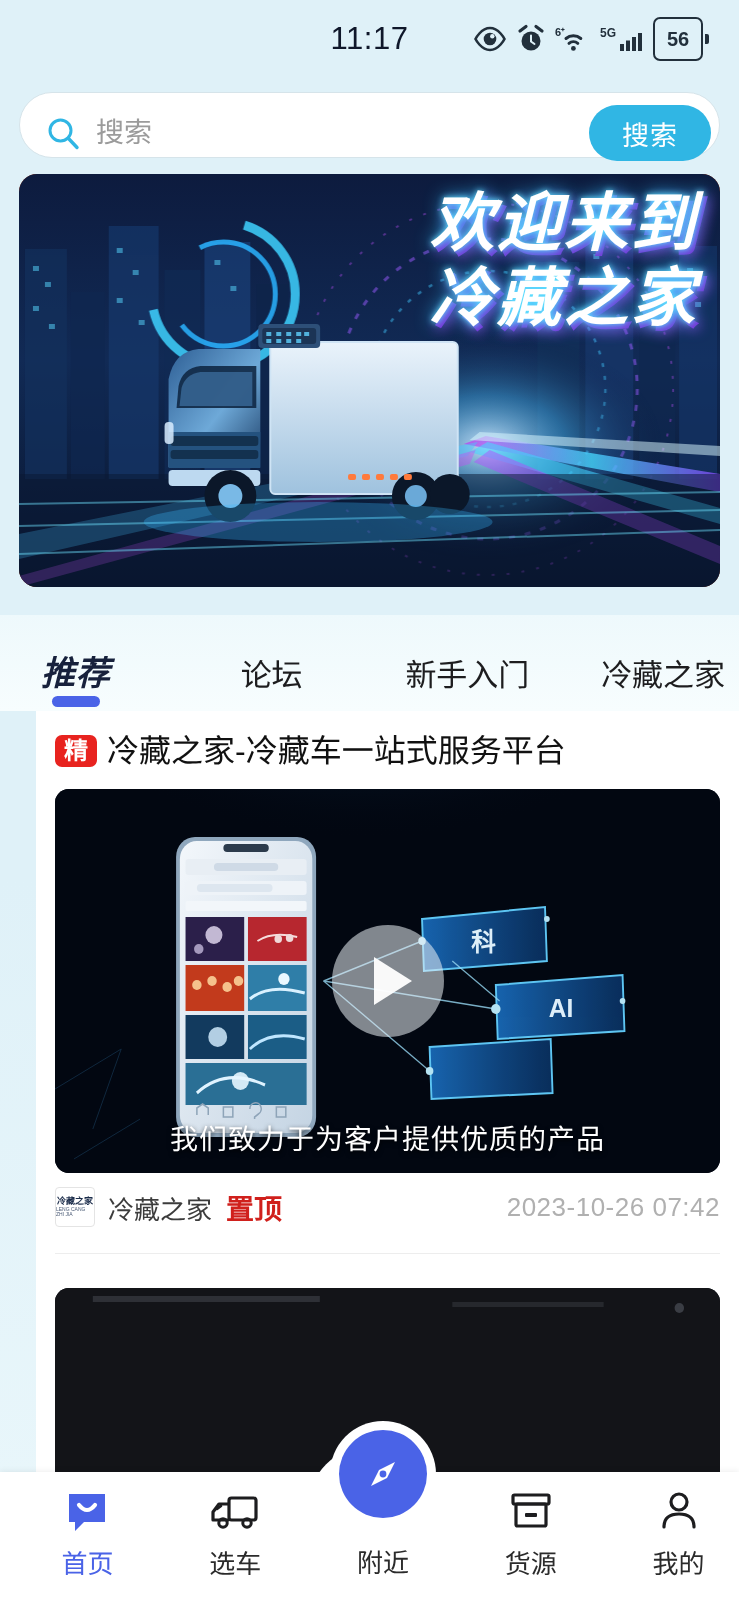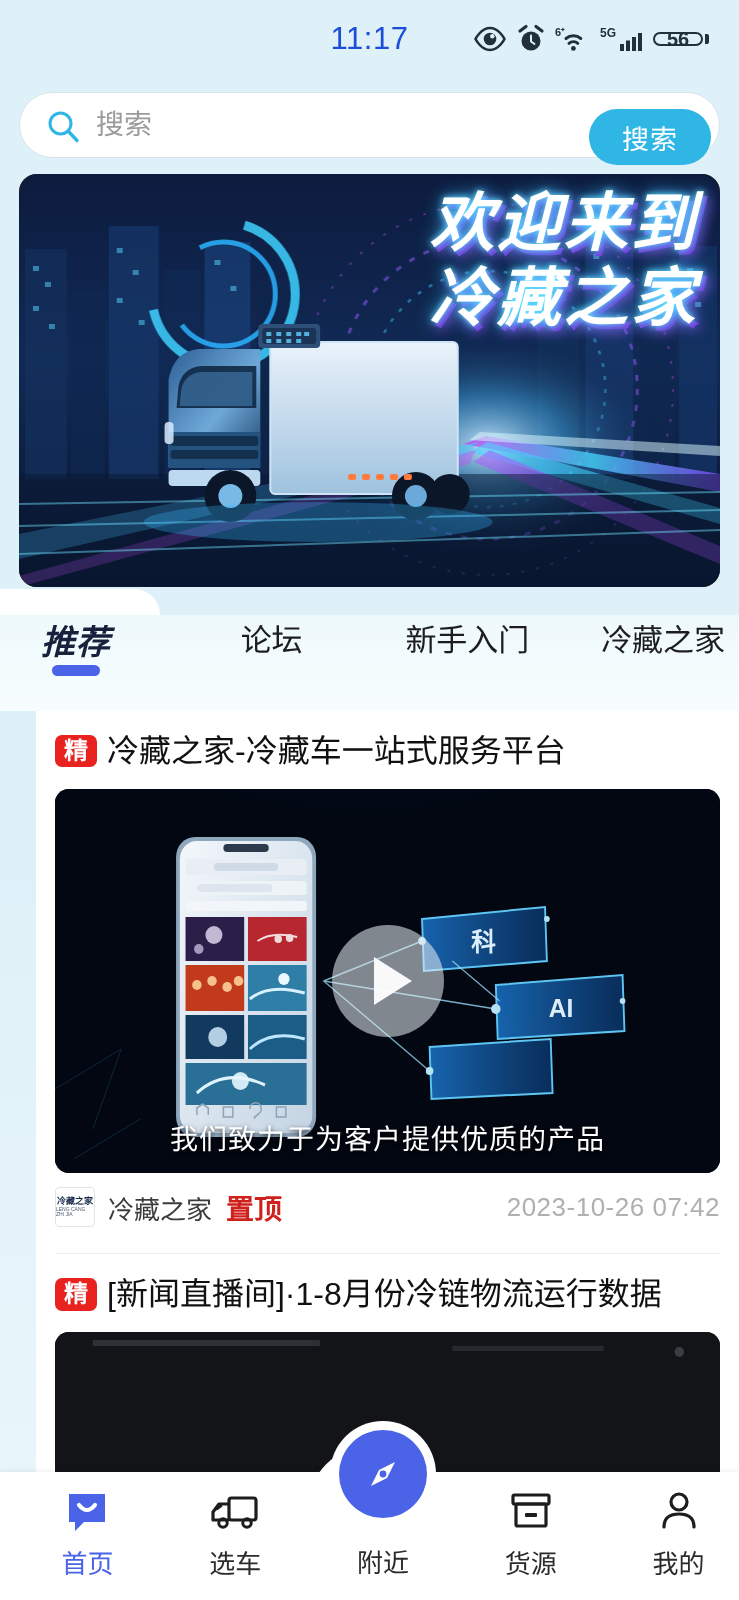--- a/index.html
+++ b/index.html
@@ -13,44 +13,44 @@
     position:relative;
   }
 
   
   .statusbar {
     height:78px; display:flex; align-items:center;
     padding:0 30px 0 34px; position:relative;
   }
   .sb-time {
     position:absolute; left:0; right:0; text-align:center;
-    font-size:31px; font-weight:500; color:#1d4ed8;
+    font-size:31px; font-weight:500; color:#0f172a;
     letter-spacing:.5px;
   }
   .sb-icons {
     margin-left:auto; display:flex; align-items:center; gap:9px;
     position:relative; z-index:2;
   }
   .sb-icons svg { display:block; }
   .battery {
     display:flex; align-items:center; gap:2px;
   }
   .batt-body {
     border:2.5px solid #22303c; border-radius:7px;
-    height:14px; min-width:50px; padding:0 6px;
+    height:44px; min-width:50px; padding:0 6px;
     display:flex; align-items:center; justify-content:center;
     font-size:20px; font-weight:700; color:#22303c; line-height:1;
   }
   .batt-cap { width:4px; height:10px; background:#22303c; border-radius:0 2px 2px 0; }
 
   
   .searchwrap { padding:14px 19px 16px; }
   .searchbar {
     height:66px; background:#ffffff; border:1.5px solid #d6e4ea;
-    border-radius:33px; display:flex; align-items:flex-start;
+    border-radius:33px; display:flex; align-items:center;
     padding:16px 8px 0 26px;
   }
   .s-icon { flex:0 0 auto; margin-right:16px; display:flex; }
   .s-input {
     flex:1; border:none; outline:none; background:transparent;
     font-size:28px; color:#2a2a2a;
     font-family:"Liberation Sans","DejaVu Sans",sans-serif;
   }
   .s-input::placeholder { color:#9b9b9b; }
   .s-btn {
@@ -76,21 +76,21 @@
       0 0 6px #63e6ff, 0 0 18px #35c8ff,
       4px 5px 0 #7b2fd4, 5px 6px 14px rgba(180,60,255,.9);
     font-style:italic;
   }
   .banner-txt .l1 { font-size:64px; line-height:1.1; }
   .banner-txt .l2 { font-size:64px; line-height:1.15; margin-top:4px; }
 
   
   .tabs-outer { margin-top:28px; position:relative; }
   .tabs {
-    display:flex; align-items:flex-start; height:96px;
+    display:flex; align-items:flex-end; height:96px;
     background:linear-gradient(#eef9fc,#f7fdfe);
     gap:44px;
   }
   .tab {
     flex:1; text-align:center; position:relative;
     padding-bottom:16px; cursor:pointer;
     font-size:31px; color:#1d1d1f;
   }
   .tab.active {
     font-weight:bold; color:#17213c; font-size:34px;
@@ -505,23 +505,20 @@
         <span class="a1">冷藏之家</span>
         <span class="a2">LENG CANG ZHI JIA</span>
       </span>
       <span class="m-name">冷藏之家</span>
       <span class="m-tag">置顶</span>
       <span class="m-time">2023-10-26 07:42</span>
     </div>
   </div>
 
   <div class="post">
-    <div class="p-title">
-      <span class="badge">精</span><span>[新闻直播间]·1-8月份冷链物流运行数据</span>
-    </div>
     <div class="p-media">
       <svg class="bgart" viewBox="0 0 703 384" preserveAspectRatio="none">
         <rect width="703" height="384" fill="#131418"></rect>
         <rect x="40" y="8" width="240" height="6" fill="#2e3036"></rect>
         <rect x="420" y="14" width="160" height="5" fill="#26282d"></rect>
         <circle cx="660" cy="20" r="5" fill="#3a3d44"></circle>
       </svg>
     </div>
   </div>
 

